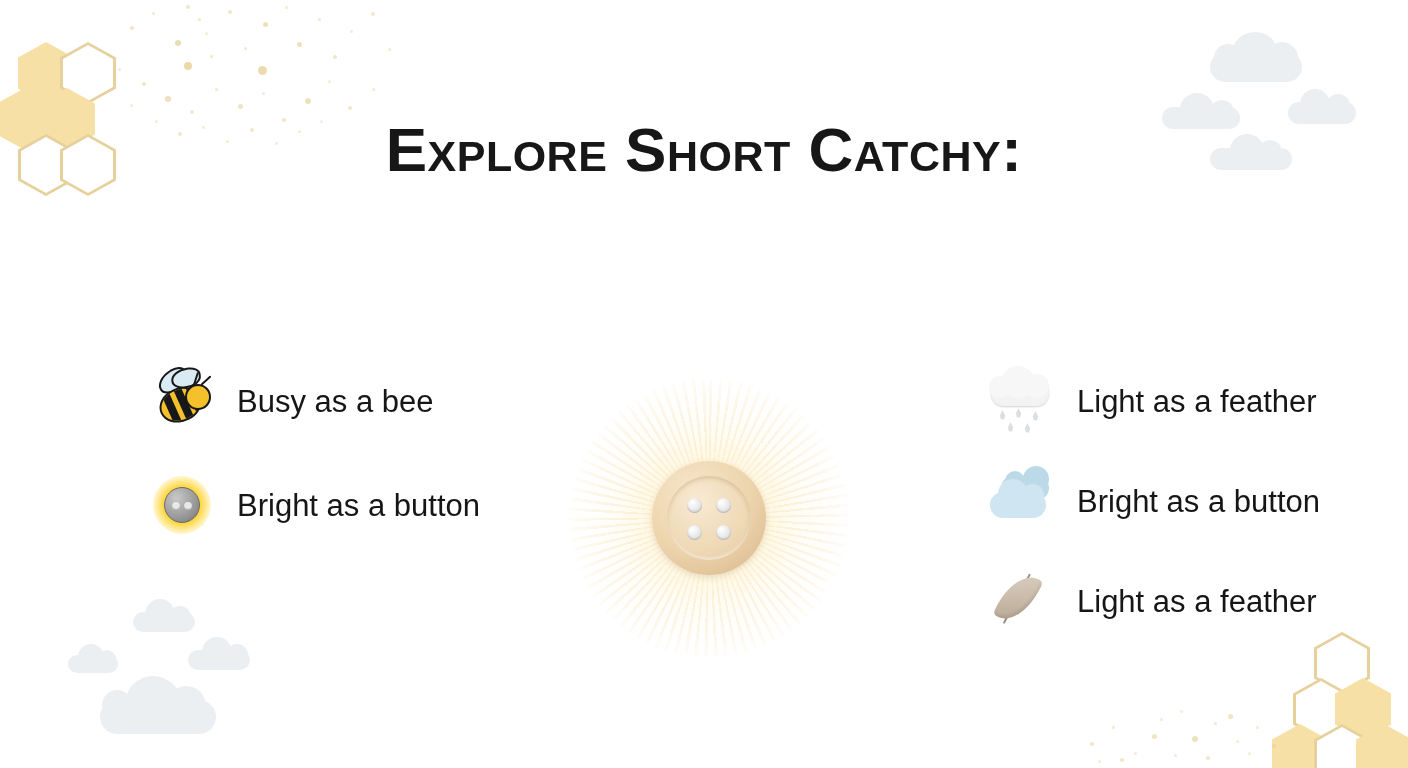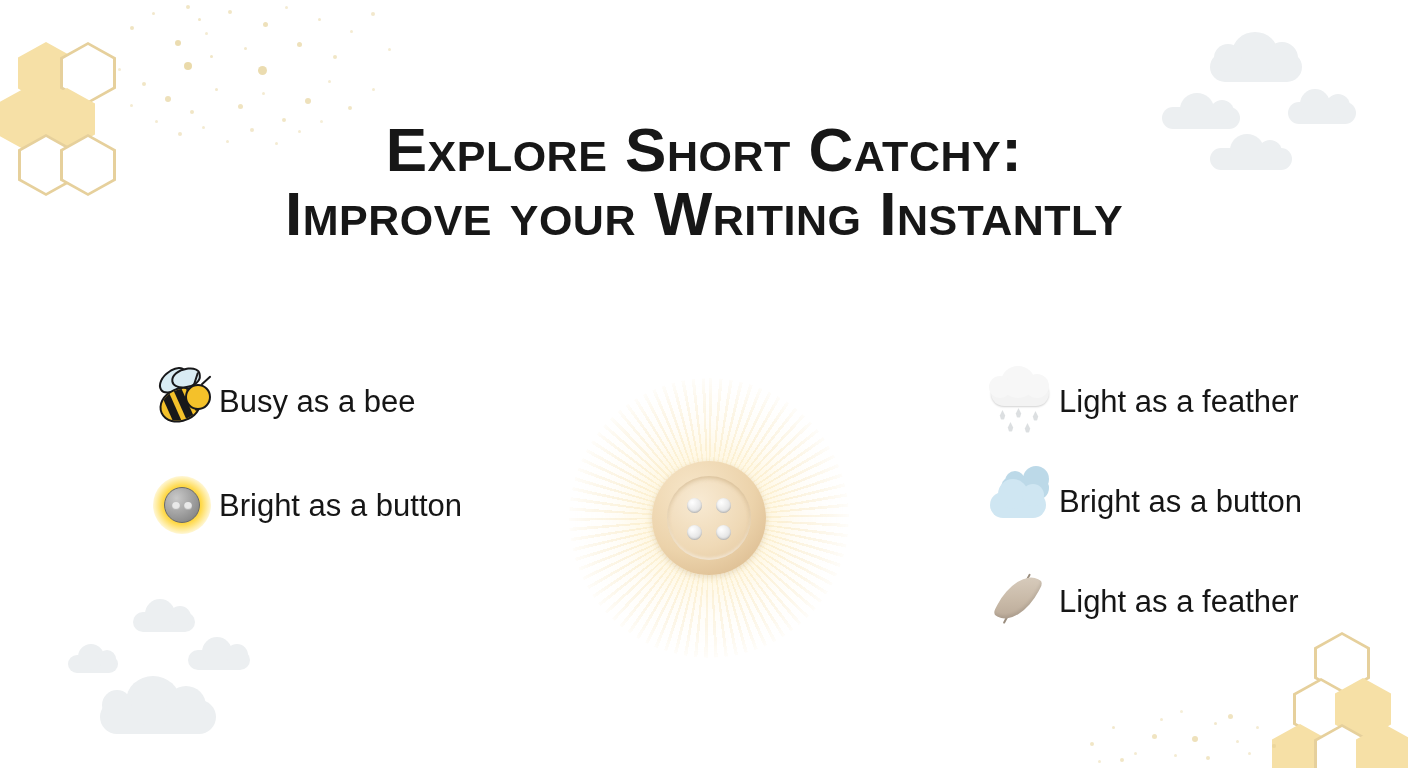--- a/index.html
+++ b/index.html
@@ -90,20 +90,21 @@
   }
 
   
   .col { position: absolute; }
   .col-left  { left: 145px; top: 366px; }
   .col-right { left: 985px; top: 366px; }
 
   .item {
     display: flex;
     align-items: center;
+    gap: 18px;
     margin-bottom: 32px;
     height: 72px;
   }
   .item-label {
     font-size: 31px;
     color: #161616;
     white-space: nowrap;
   }
   .icon-box {
     width: 74px;
@@ -401,21 +402,20 @@
     </div>
     <div class="cloud" style="left:100px; top:700px; width:116px; height:34px;">
       <div style="position:absolute; left:26px; top:-24px; width:54px; height:50px; background:#eceff1; border-radius:50%;"></div>
       <div style="position:absolute; left:66px; top:-14px; width:40px; height:40px; background:#eceff1; border-radius:50%;"></div>
       <div style="position:absolute; left:2px;  top:-10px; width:30px; height:30px; background:#eceff1; border-radius:50%;"></div>
     </div>
   </div>
 
   <div class="title-block">
     <div class="title-line">Explore Short Catchy:</div>
-    <div class="title-line">Improve your Writing Instantly</div>
   </div>
 
   <div class="col col-left">
 
     <div class="item">
       <span class="icon-box">
         <span class="bee-wing" style="left:12px; top:4px;  width:28px; height:17px; transform:rotate(-32deg);"></span>
         <span class="bee-wing" style="left:26px; top:2px;  width:26px; height:16px; transform:rotate(-8deg);"></span>
         <span class="bee-body">
           <span class="bee-stripe" style="left:6px;"></span>

